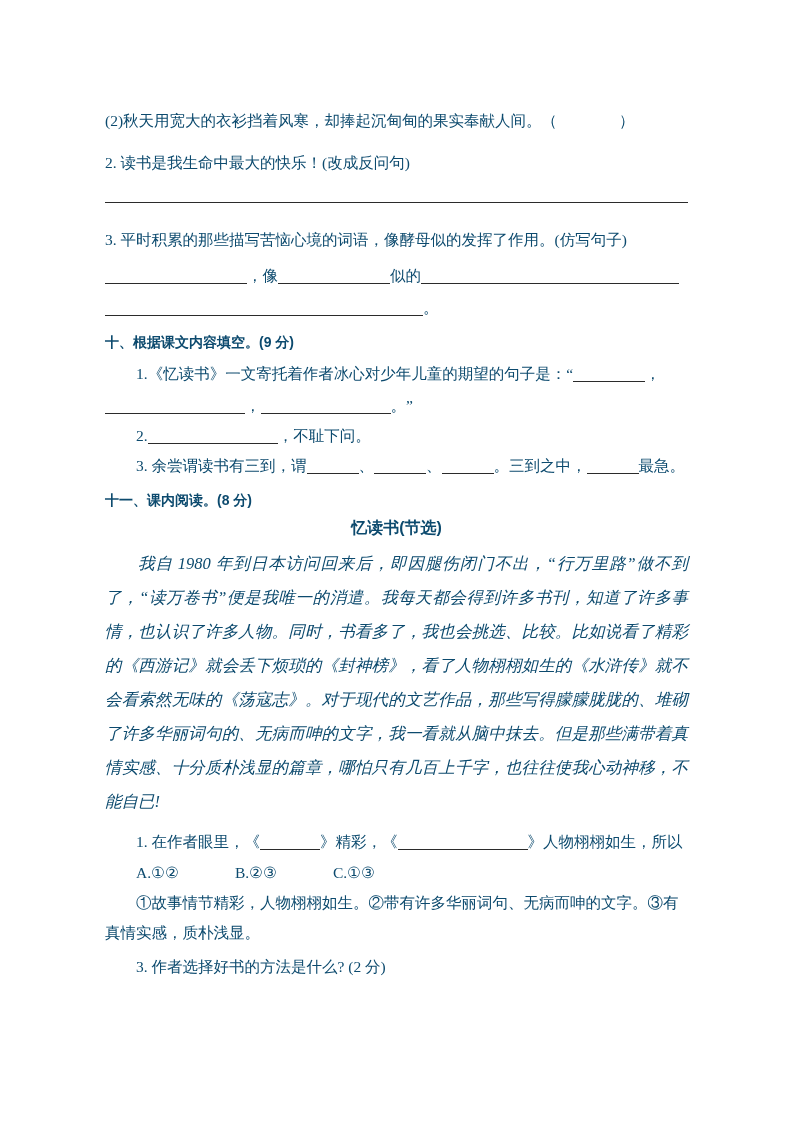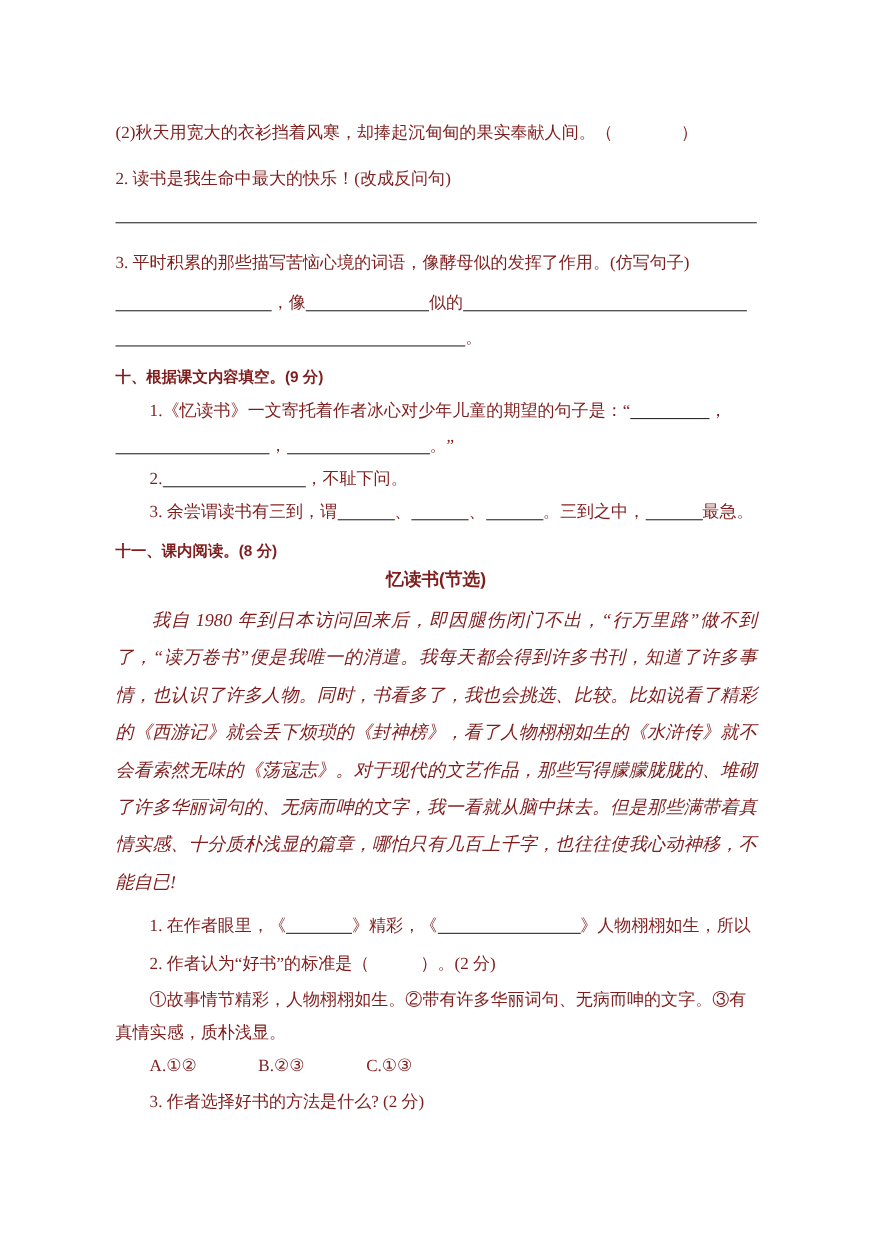--- a/index.html
+++ b/index.html
@@ -9,21 +9,21 @@
   }
   .page {
     position: relative;
     width: 793px;
     height: 1122px;
     box-sizing: border-box;
     background: #ffffff;
     overflow: hidden;
     padding: 108px 105px 0 105px;
     font-family: "Liberation Serif", "DejaVu Serif", serif;
-    color: #7f1d1d;
+    color: #0c4a6e;
   }
   p { margin: 0; }
   .line {
     font-size: 15.5px;
     line-height: 26px;
   }
   .indent { text-indent: 2em; }
   .nowrap { white-space: nowrap; }
   .heading {
     font-family: "Liberation Sans", "DejaVu Sans", sans-serif;
@@ -97,21 +97,20 @@
 
   <h3 class="heading mt8">十一、课内阅读。(8 分)</h3>
 
   <p class="passage-title mt2">忆读书(节选)</p>
 
   <p class="passage mt6">我自 1980 年到日本访问回来后，即因腿伤闭门不出，“行万里路”做不到了，“读万卷书”便是我唯一的消遣。我每天都会得到许多书刊，知道了许多事情，也认识了许多人物。同时，书看多了，我也会挑选、比较。比如说看了精彩的《西游记》就会丢下烦琐的《封神榜》，看了人物栩栩如生的《水浒传》就不会看索然无味的《荡寇志》。对于现代的文艺作品，那些写得朦朦胧胧的、堆砌了许多华丽词句的、无病而呻的文字，我一看就从脑中抹去。但是那些满带着真情实感、十分质朴浅显的篇章，哪怕只有几百上千字，也往往使我心动神移，不能自已!</p>
 
   <p class="line rline mt6 indent nowrap"><span>1. 在作者眼里，《</span><span class="bl" style="width:60px"></span><span>》精彩，《</span><span class="bl" style="width:130px"></span><span>》人物栩栩如生，所以</span></p>
 
 
-  <p class="line rline mt2 indent">2. 作者认为“好书”的标准是（　　　）。(2 分)</p>
+
+  <p class="line mt2 indent"><span class="choice">A.①②</span><span class="choice">B.②③</span><span>C.①③</span></p>
 
   <p class="line oline mt2 indent">①故事情节精彩，人物栩栩如生。②带有许多华丽词句、无病而呻的文字。③有真情实感，质朴浅显。</p>
-
-  <p class="line mt2 indent"><span class="choice">A.①②</span><span class="choice">B.②③</span><span>C.①③</span></p>
 
   <p class="line mt6 indent">3. 作者选择好书的方法是什么? (2 分)</p>
 
 </div>
 
 </body></html>

